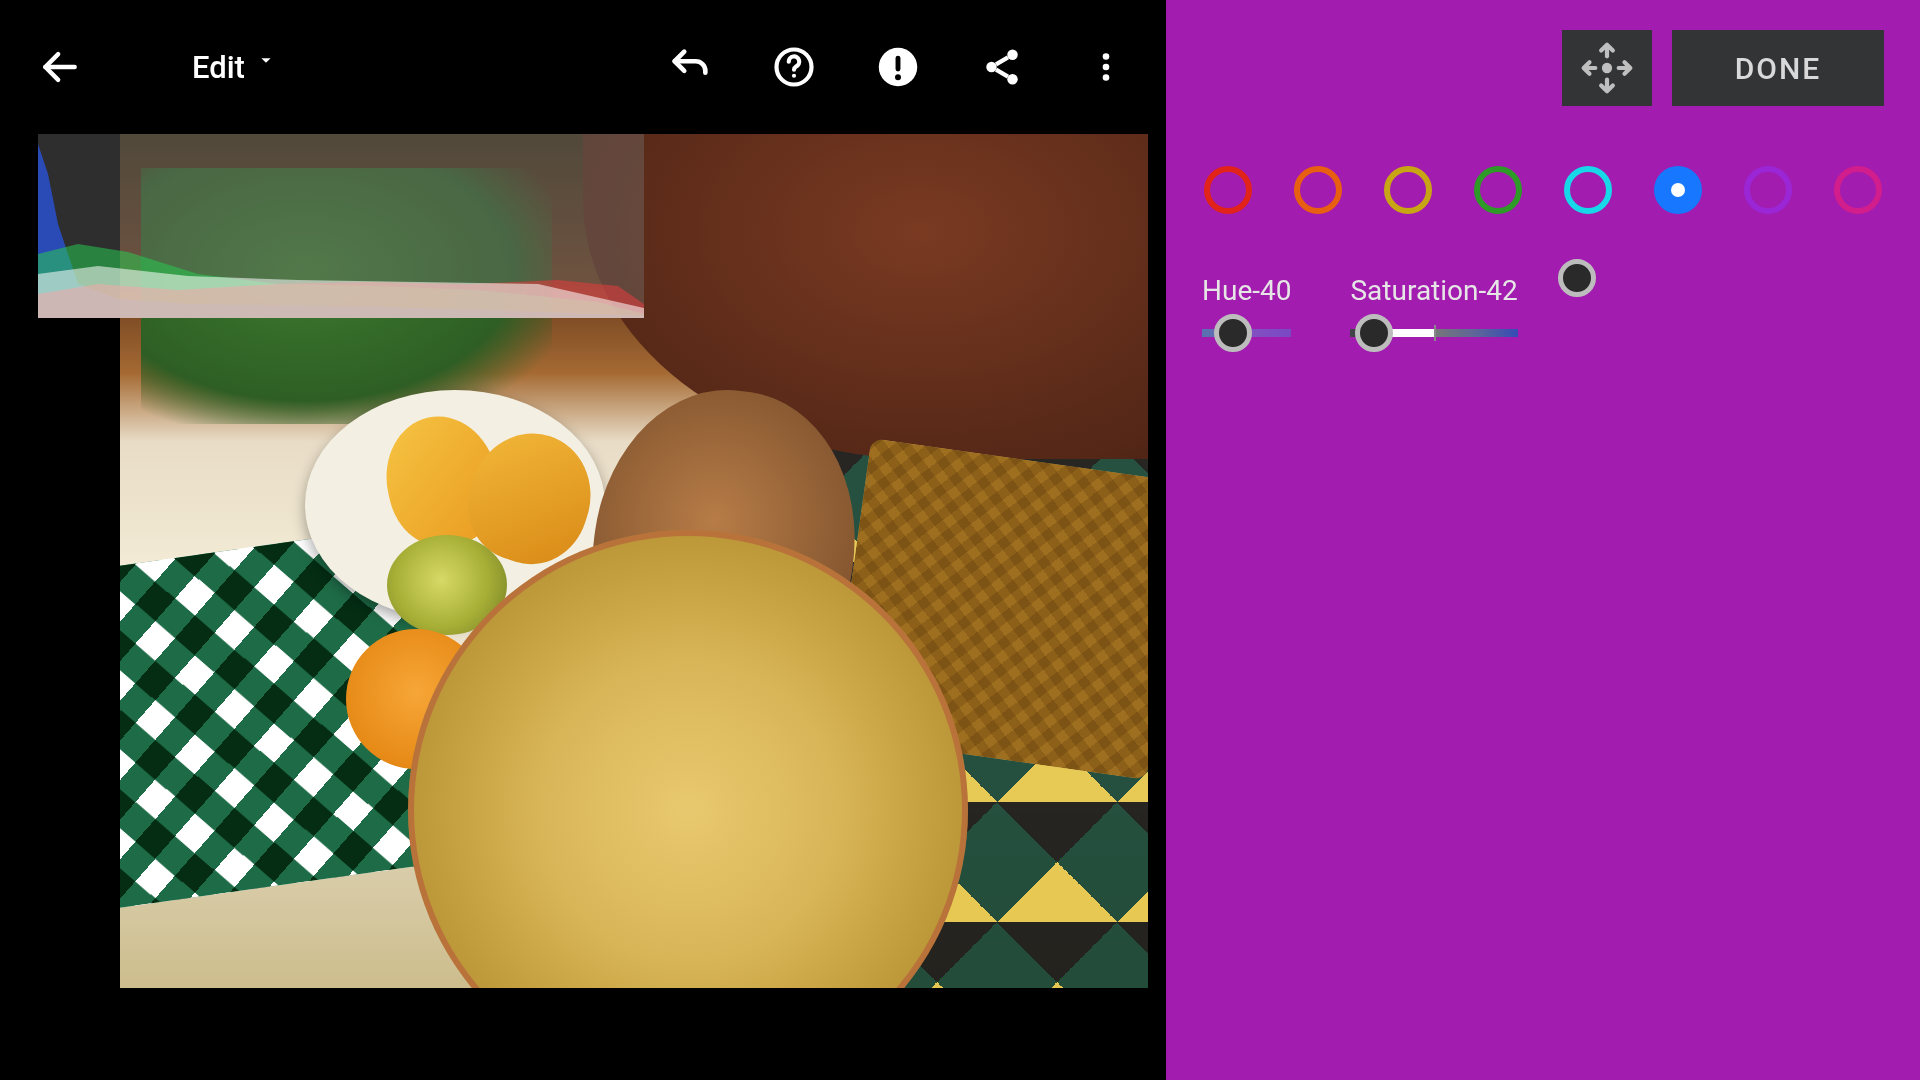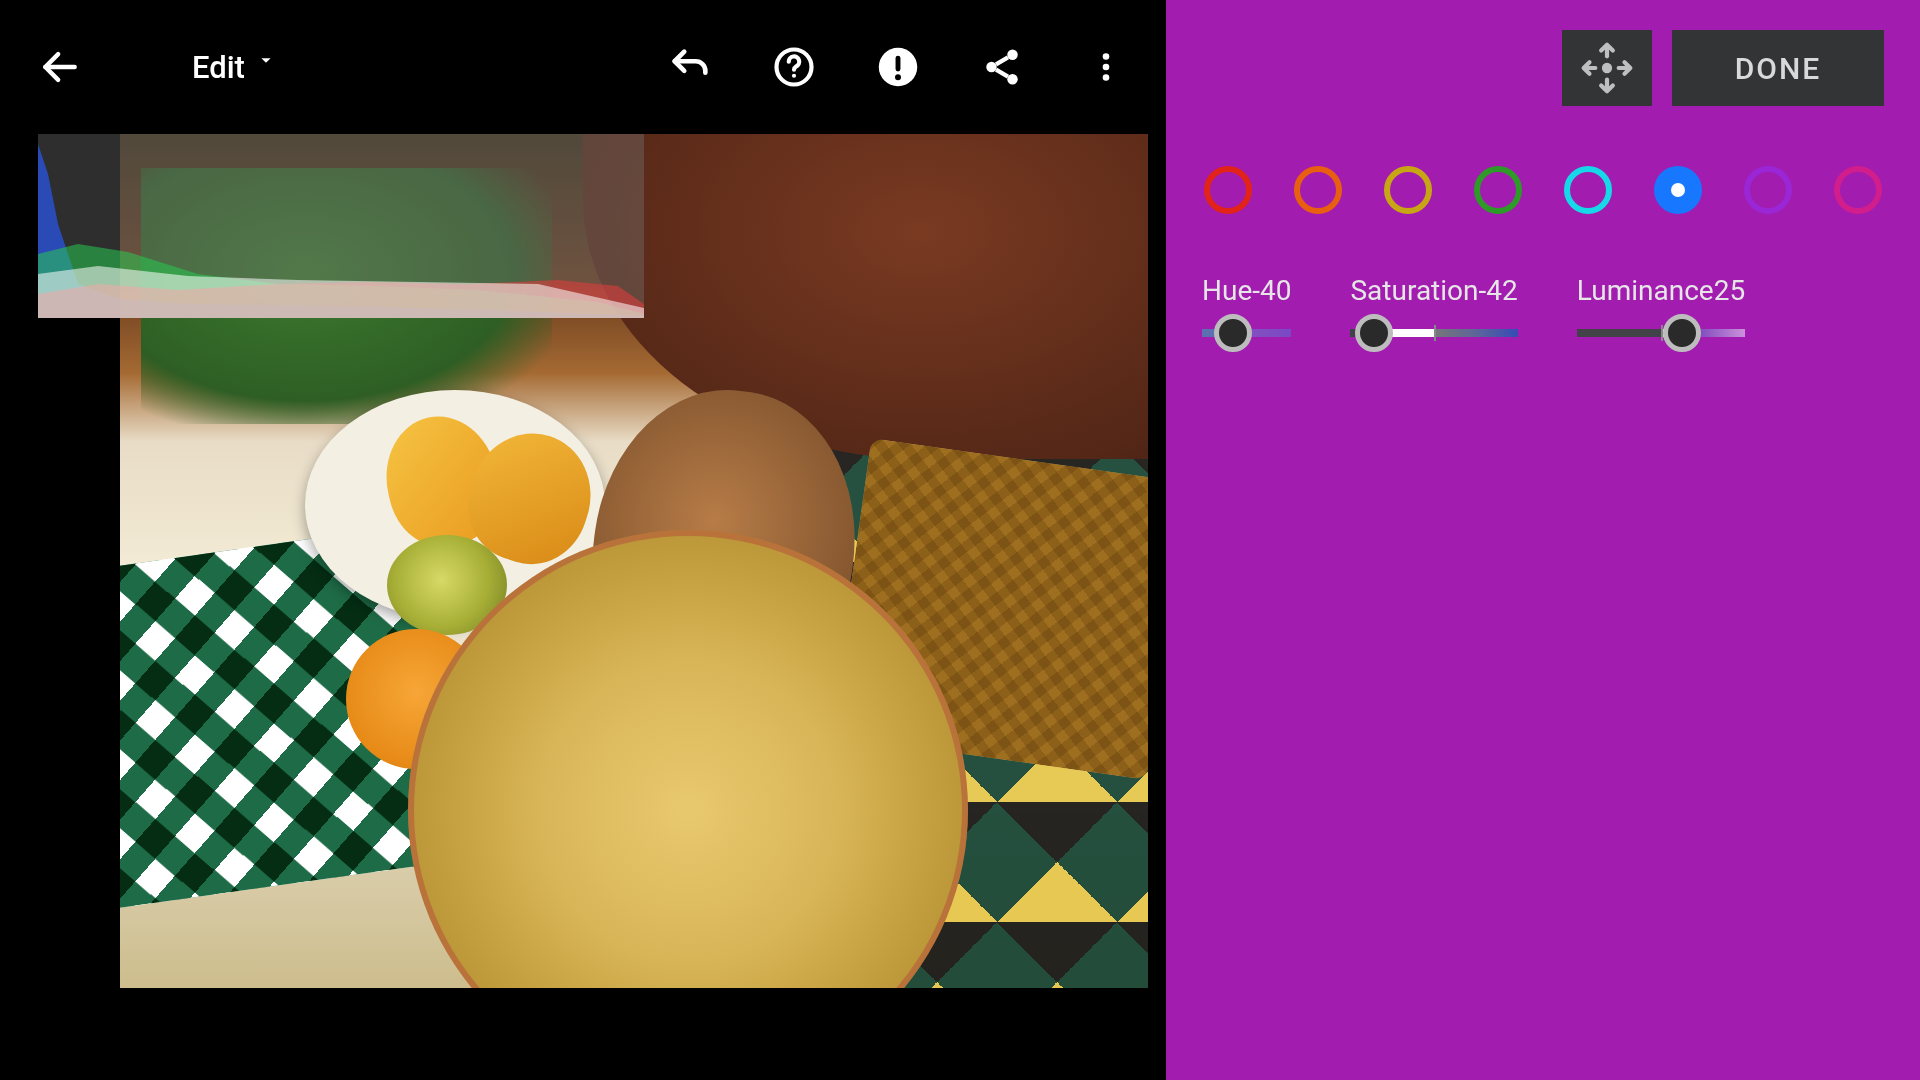--- a/index.html
+++ b/index.html
@@ -217,24 +217,20 @@
         <div class="track" id="track-sat">
           <div class="seg rail-dim" style="left:0; width:100%"></div>
           <div class="seg sat-grad" style="left:50%; width:50%; opacity:.6"></div>
           <div class="seg fill-white" id="sat-fill" style="left: 14%; width: 36%;"></div>
           <div class="center-tick"></div>
           <div class="thumb" id="sat-thumb" style="left: 14%;"></div>
         </div>
       </div>
 
       <div class="slider-row">
-        <div class="label-row">
-          <span>Luminance</span>
-          <span>25</span>
-        </div>
         <div class="track" id="track-lum">
           <div class="seg rail-dim" style="left:0; width:50%"></div>
           <div class="seg lum-grad" style="left:50%; width:50%; opacity:.55"></div>
           <div class="seg fill-white" id="lum-fill" style="left: 50%; width: 12.5%;"></div>
           <div class="center-tick"></div>
           <div class="thumb" id="lum-thumb" style="left: 62.5%;"></div>
         </div>
       </div>
     </div>
   </div>

